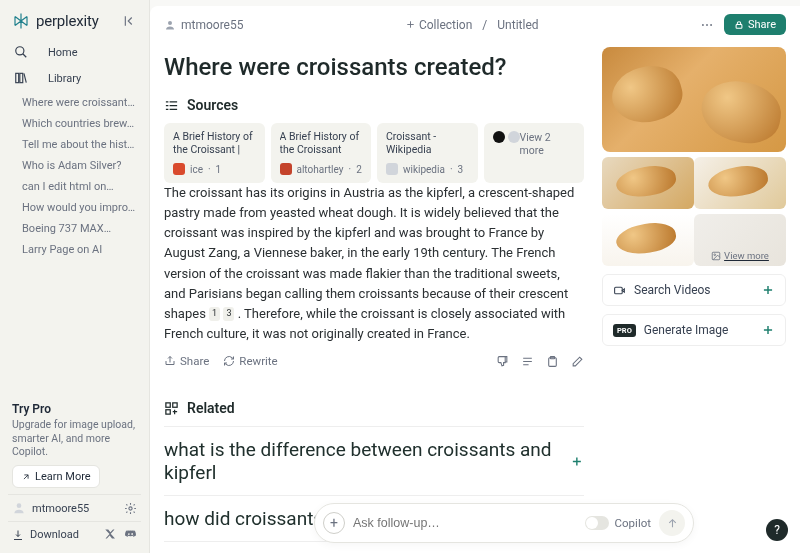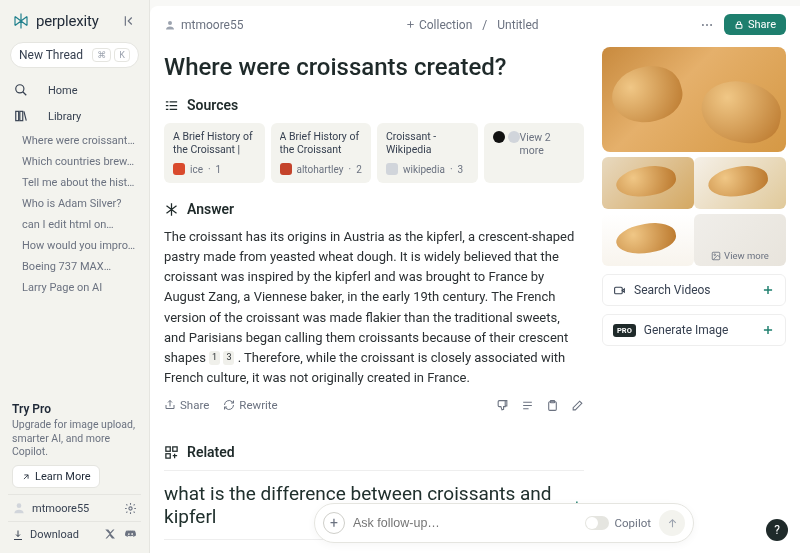--- a/index.html
+++ b/index.html
@@ -53,21 +53,21 @@
 .actions-row .r { margin-left: auto; display: flex; gap: 12px; }
 
 .related-item { display: flex; align-items: center; justify-content: space-between; padding: 11px 0; border-top: 1px solid #eee; font-size: 19px; color: #20302d; }
 .related-item svg { color: #1e7f6e; }
 
 
 .hero-img { width: 100%; height: 105px; border-radius: 8px; background: linear-gradient(135deg,#c88a3e 0%,#e5b06b 40%,#d59844 100%); position: relative; overflow: hidden; }
 .hero-img::before, .hero-img::after { content:""; position:absolute; border-radius:50% 50% 45% 55%; background: radial-gradient(circle at 30% 30%, #f0c786, #b87428); }
 .hero-img::before { width:70px; height:55px; left:10px; top:20px; transform:rotate(-15deg); }
 .hero-img::after { width:80px; height:60px; right:5px; top:35px; transform:rotate(10deg); }
-.thumb-row { display: flex; margin-top: 5px; }
+.thumb-row { display: flex; margin-top: 5px; text-decoration: underline; }
 .thumb { flex: 1; height: 52px; border-radius: 6px; background: linear-gradient(135deg,#e8d9bf,#d4a862); position: relative; overflow:hidden; }
 .thumb.b { background: linear-gradient(135deg,#f5f0e8,#e0c99a); }
 .thumb.c { background: linear-gradient(180deg,#fff,#f8f4ed); }
 .thumb.d { background: linear-gradient(135deg,#f0eeea,#e8e4dc); display:flex; align-items:flex-end; justify-content:center; font-size:9.5px; color:#6b7280; padding-bottom:5px; gap:3px; }
 .thumb::before { content:""; position:absolute; left:15%; top:20%; width:65%; height:55%; border-radius:50% 50% 45% 55%; background: radial-gradient(circle at 30% 30%, #f0c786, #b87428); transform:rotate(-10deg); }
 .thumb.d::before { display:none; }
 
 .side-action { display: flex; align-items: center; gap: 8px; border: 1px solid #eee; border-radius: 6px; padding: 8px 10px; margin-top: 8px; font-size: 12px; color: #374151; justify-content: flex-end; }
 .side-action .plus { margin-left: auto; color: #1e7f6e; }
 .badge-pro { background: #1f2a2a; color: #fff; font-size: 7.5px; font-weight: 700; padding: 2px 4px; border-radius: 3px; }
@@ -97,27 +97,20 @@
           <path d="M12 2v20M4 6l8 6 8-6M4 18l8-6 8 6M4 6v12M20 6v12"></path>
         </svg>
       <span class="brand">perplexity</span>
       <span class="collapse-btn">
         <svg width="14" height="14" viewBox="0 0 24 24" fill="none" stroke="currentColor" stroke-width="2">
             <path d="M15 6l-6 6 6 6M4 4v16"></path>
           </svg>
       </span>
     </div>
 
-    <div class="new-thread">
-      <span>New Thread</span>
-      <span class="kbd">
-        <span>⌘</span>
-          <span>K</span>
-      </span>
-    </div>
 
     <div class="nav-item">
       <svg width="14" height="14" viewBox="0 0 24 24" fill="none" stroke="currentColor" stroke-width="2">
           <circle cx="10" cy="10" r="7"></circle>
           <path d="M21 21l-6-6"></path>
         </svg>
       <span>Home</span>
     </div>
     <div class="nav-item">
       <svg width="14" height="14" viewBox="0 0 24 24" fill="none" stroke="currentColor" stroke-width="2">
@@ -255,26 +248,20 @@
             </div>
             <div class="source-card more-sources">
               <div style="display:flex;gap:3px;margin-bottom:6px;">
                 <span class="fav" style="background:#111;border-radius:50%;"></span>
                 <span class="fav" style="background:#d1d5db;border-radius:50%;"></span>
               </div>
               <span style="color:#6b7280;">View 2 more</span>
             </div>
           </div>
 
-          <div class="section-head" style="margin-top:18px;">
-            <svg width="15" height="15" viewBox="0 0 24 24" fill="none" stroke="currentColor" stroke-width="2">
-                <path d="M12 2v20M4 6l8 6 8-6M4 18l8-6 8 6"></path>
-              </svg>
-            <span>Answer</span>
-          </div>
           <div class="answer-text">
             <span>The croissant has its origins in Austria as the kipferl, a crescent-shaped pastry made from yeasted wheat dough. It is widely believed that the croissant was inspired by the kipferl and was brought to France by August Zang, a Viennese baker, in the early 19th century. The French version of the croissant was made flakier than the traditional sweets, and Parisians began calling them croissants because of their crescent shapes</span>
             <span class="cite">1</span>
             <span class="cite">3</span>
             <span>. Therefore, while the croissant is closely associated with French culture, it was not originally created in France.</span>
           </div>
 
           <div class="actions-row">
             <span style="display:flex;align-items:center;gap:4px;">
               <svg width="12" height="12" viewBox="0 0 24 24" fill="none" stroke="currentColor" stroke-width="2">

